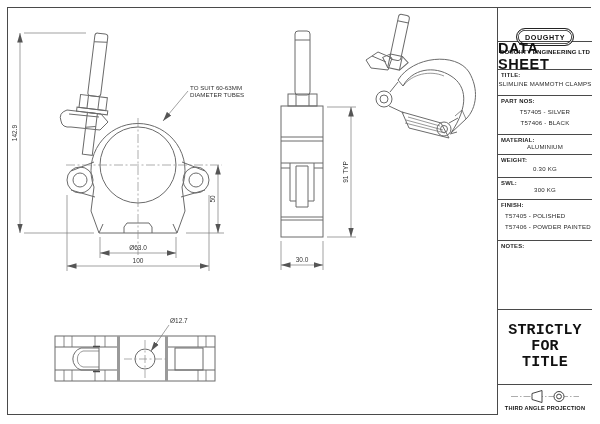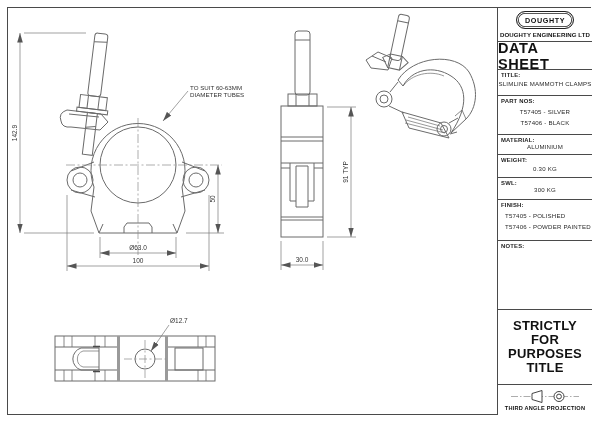--- a/index.html
+++ b/index.html
@@ -10,31 +10,31 @@
   #drawing-svg{position:absolute;left:0;top:0;}
   
   #panel{position:absolute;left:497px;top:8px;width:95px;height:407px;
          border-left:1.3px solid #4a4a4a;box-sizing:border-box;
          display:flex;flex-direction:column;background:#fff;}
   .sec{border-bottom:1px solid #4a4a4a;box-sizing:border-box;position:relative;flex:0 0 auto;}
   .sec:last-child{border-bottom:none;}
   .lbl{font-size:5.9px;font-weight:bold;color:#1d1d1d;padding:2px 0 0 3px;letter-spacing:.2px;}
   .val{font-size:6.1px;color:#2a2a2a;text-align:center;letter-spacing:.2px;}
   .val-left{font-size:6.1px;color:#2a2a2a;text-align:left;padding-left:7px;letter-spacing:.2px;}
-  #logo-box{margin:3px auto 1px auto;width:56px;height:16px;border:1.6px solid #222;
+  #logo-box{margin:20px auto 1px auto;width:56px;height:16px;border:1.6px solid #222;
             border-radius:9px;display:flex;align-items:center;justify-content:center;
             box-shadow:inset 0 0 0 1px #fff,inset 0 0 0 1.8px #222;}
   #logo-text{font-size:7.2px;font-weight:bold;color:#111;letter-spacing:.6px;}
   #company{font-size:6.1px;font-weight:bold;color:#111;text-align:center;
            letter-spacing:.1px;margin-top:2px;}
   #doc-title{display:flex;align-items:center;justify-content:center;height:100%;}
   #doc-title span{font-size:14.5px;font-weight:bold;color:#111;letter-spacing:.6px;}
   #warning{display:flex;flex-direction:column;align-items:center;justify-content:center;}
-  .warn-line{font-size:13px;font-weight:800;color:#111;line-height:1.06;
-             letter-spacing:.2px;}
+  .warn-line{font-size:15px;font-weight:800;color:#111;line-height:1.06;
+             letter-spacing:.2px;font-family:Liberation Mono, monospace;}
   #proj{display:flex;flex-direction:column;align-items:center;justify-content:center;gap:1px;}
   #proj-label{font-size:5.6px;font-weight:bold;color:#111;letter-spacing:.2px;text-align:center;}
 </style>
 </head>
 <body>
 
 <div id="page">
   <div id="page-border"></div>
 
   <svg id="drawing-svg" width="600" height="424" viewBox="0 0 600 424">
@@ -271,21 +271,20 @@
       <div class="val-left" style="margin-top:4px;">T57406 - POWDER PAINTED</div>
     </div>
 
     <div class="sec" style="height:69px;">
       <div class="lbl">NOTES:</div>
     </div>
 
     <div class="sec" id="warning" style="height:75px;">
       <div class="warn-line">STRICTLY</div>
       <div class="warn-line">FOR</div>
-      <div class="warn-line">PURPOSES</div>
       <div class="warn-line">TITLE</div>
     </div>
 
     <div class="sec" id="proj" style="height:30px;border-bottom:none;">
       <svg width="72" height="15" viewBox="0 0 72 15">
         <line x1="2" y1="7.5" x2="70" y2="7.5" stroke="#8a8a8a" stroke-width="0.7" stroke-dasharray="7 2 1.5 2"></line>
         <path d="M 23,7.5 L 23,4.5 L 33,1.5 L 33,13.5 L 23,10.5 Z" fill="#fff" stroke="#444" stroke-width="1"></path>
         <circle cx="50" cy="7.5" r="5" fill="#fff" stroke="#444" stroke-width="1"></circle>
         <circle cx="50" cy="7.5" r="2.4" fill="none" stroke="#444" stroke-width="1"></circle>
       </svg>

